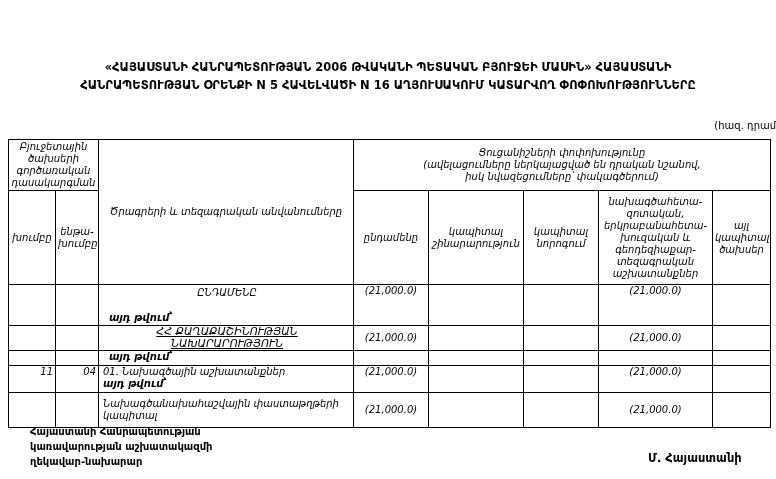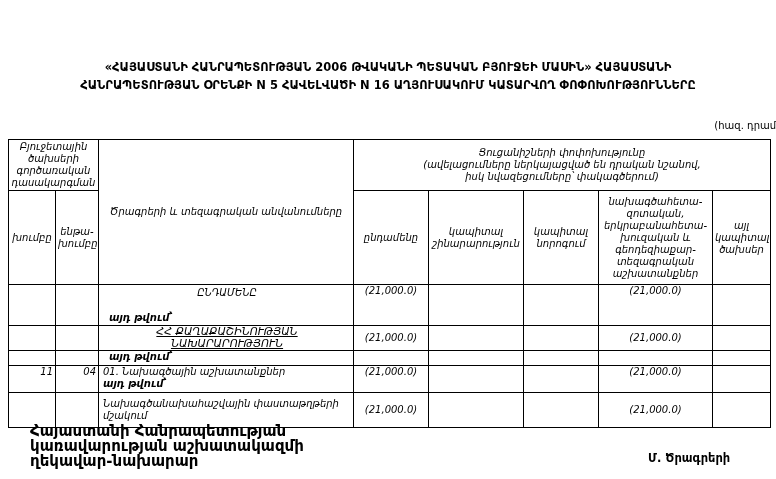--- a/index.html
+++ b/index.html
@@ -72,21 +72,21 @@
   .r1 .subnote { position: absolute; left: 10px; bottom: 1px; }
   .r3 td.namecell { padding-left: 10px; font-weight: bold; }
   .r2 td.namecell { text-align: center; font-size: 11px; }
   .uline { text-decoration: underline; }
   td.val { text-align: center; }
 
   .footer {
     position: absolute;
     left: 30px; top: 424px;
     font-weight: bold;
-    font-size: 15px;
+    font-size: 10px;
     line-height: 15px;
   }
   .signature {
     position: absolute;
     left: 648px; top: 451px;
     font-weight: bold;
     font-size: 11.5px;
   }
 </style>
 </head>
@@ -193,28 +193,28 @@
         <td></td>
         <td></td>
         <td class="val">(21,000.0)</td>
         <td></td>
       </tr>
 
       <tr class="r5">
         <td></td>
         <td></td>
         <td class="namecell pre">Նախագծանախահաշվային փաստաթղթերի
-մշակում</td>
+կապիտալ</td>
         <td class="val">(21,000.0)</td>
         <td></td>
         <td></td>
         <td class="val">(21,000.0)</td>
         <td></td>
       </tr>
     </tbody>
   </table>
 
   <div class="footer pre">Հայաստանի Հանրապետության
 կառավարության աշխատակազմի
 ղեկավար-նախարար</div>
-  <div class="signature">Մ. Ծրագրերի</div>
+  <div class="signature">Մ. Հայաստանի</div>
 
 </div>
 
 </body></html>

